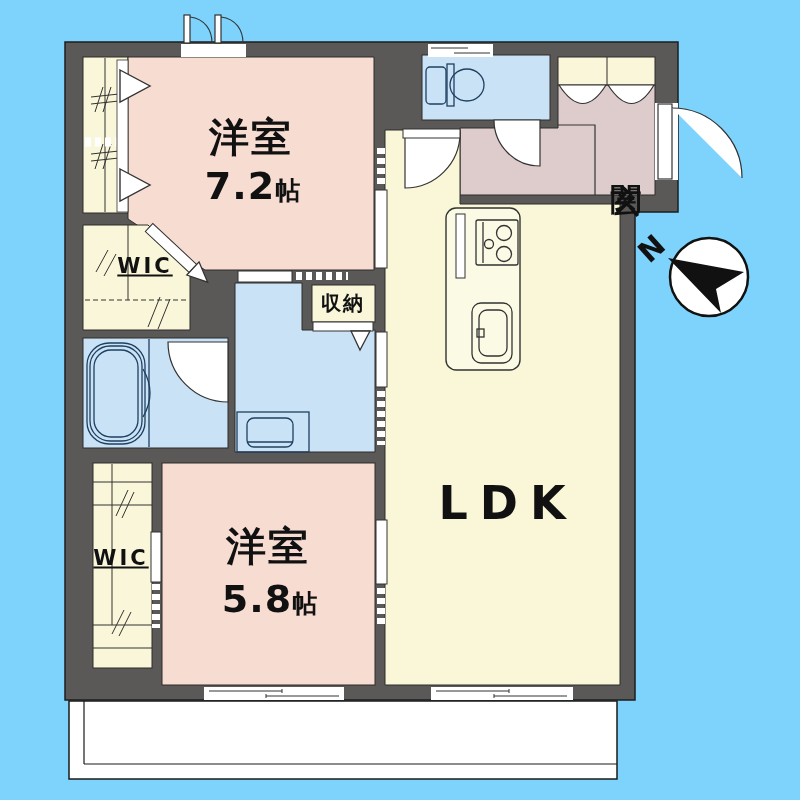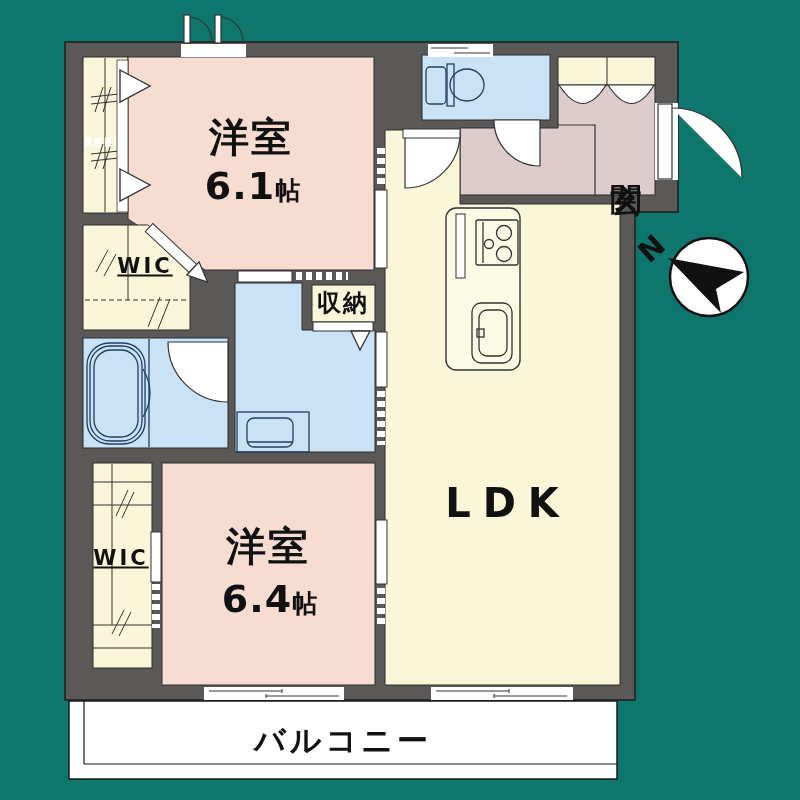--- a/index.html
+++ b/index.html
@@ -1,25 +1,25 @@
 <!DOCTYPE html>
 <html><head>
 <meta charset="utf-8">
 <style>
   html,body{margin:0;padding:0;background:#fff;}
-  .stage{position:relative;width:800px;height:800px;background:#0f766e;overflow:hidden;
+  .stage{position:relative;width:800px;height:800px;background:#7dd3fc;overflow:hidden;
          font-family:"DejaVu Sans",sans-serif;}
   .stage svg{position:absolute;left:0;top:0;}
   .lbl{position:absolute;transform:translate(-50%,-50%);color:#111;font-weight:bold;
        white-space:nowrap;line-height:1;text-align:center;}
   .room-name{font-size:40px;letter-spacing:2px;}
   .room-size{font-size:38px;letter-spacing:1px;}
   .room-size .unit{font-size:25px;font-weight:bold;}
-  .ldk-name{font-size:40px;letter-spacing:12px;}
-  .small-lbl{font-size:24px;letter-spacing:2px;}
+  .ldk-name{font-size:46px;letter-spacing:12px;}
+  .small-lbl{font-size:20px;letter-spacing:2px;}
   .wic-lbl{font-size:21px;letter-spacing:3px;text-decoration:underline;}
   .vert{writing-mode:vertical-rl;text-orientation:upright;font-size:31px;letter-spacing:3px;}
   .balcony-lbl{font-size:31px;font-weight:bold;letter-spacing:4px;}
   .north-n{font-size:29px;font-weight:bold;transform:translate(-50%,-50%) rotate(-42deg);}
 </style>
 </head>
 <body>
 
 <div class="stage">
 
@@ -185,32 +185,31 @@
     <line x1="84" y1="764" x2="617" y2="764" stroke="#1a1a1a" stroke-width="1.2"></line>
   </g>
 
   <g>
     <circle cx="709" cy="277" r="39" fill="#fff" stroke="#111" stroke-width="2.5"></circle>
     <polygon points="668,258 744,272 716,289 721,313" fill="#111"></polygon>
   </g>
 </svg>
 
 <div class="lbl room-name" style="left:251px;top:137px;">洋室</div>
-<div class="lbl room-size" style="left:253px;top:186px;"><span>6.1</span><span class="unit">帖</span></div>
+<div class="lbl room-size" style="left:253px;top:186px;"><span>7.2</span><span class="unit">帖</span></div>
 
 <div class="lbl wic-lbl" style="left:145px;top:266px;">WIC</div>
 
 <div class="lbl small-lbl" style="left:343px;top:303px;">収納</div>
 
 <div class="lbl vert" style="left:626px;top:161px;">玄関</div>
 
 <div class="lbl ldk-name" style="left:508px;top:503px;">LDK</div>
 
 <div class="lbl room-name" style="left:268px;top:546px;">洋室</div>
-<div class="lbl room-size" style="left:270px;top:599px;"><span>6.4</span><span class="unit">帖</span></div>
+<div class="lbl room-size" style="left:270px;top:599px;"><span>5.8</span><span class="unit">帖</span></div>
 
 <div class="lbl wic-lbl" style="left:121px;top:558px;">WIC</div>
 
-<div class="lbl balcony-lbl" style="left:343px;top:740px;">バルコニー</div>
 
 <div class="lbl north-n" style="left:652px;top:249px;">N</div>
 
 </div>
 
 </body></html>

